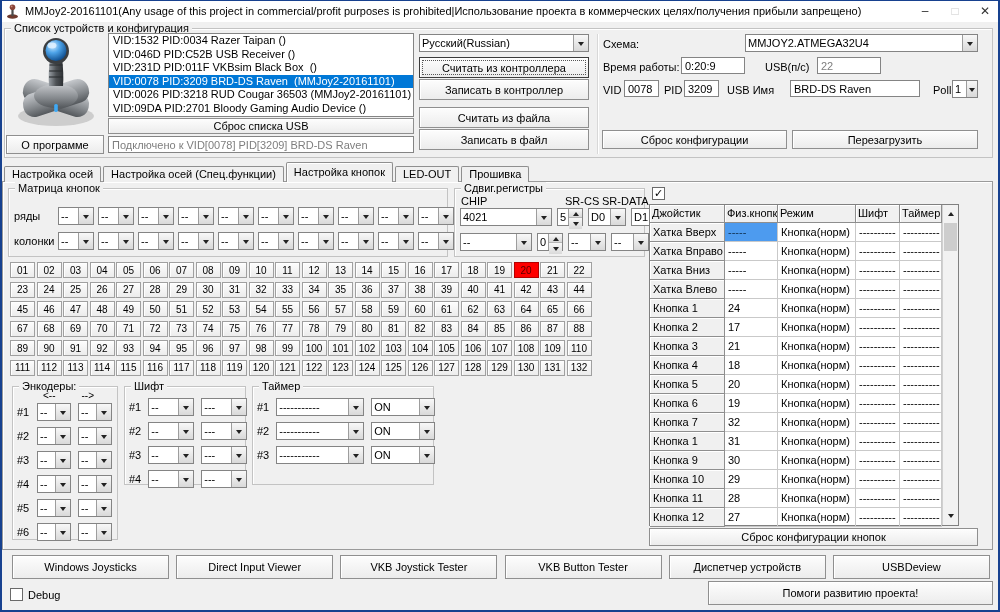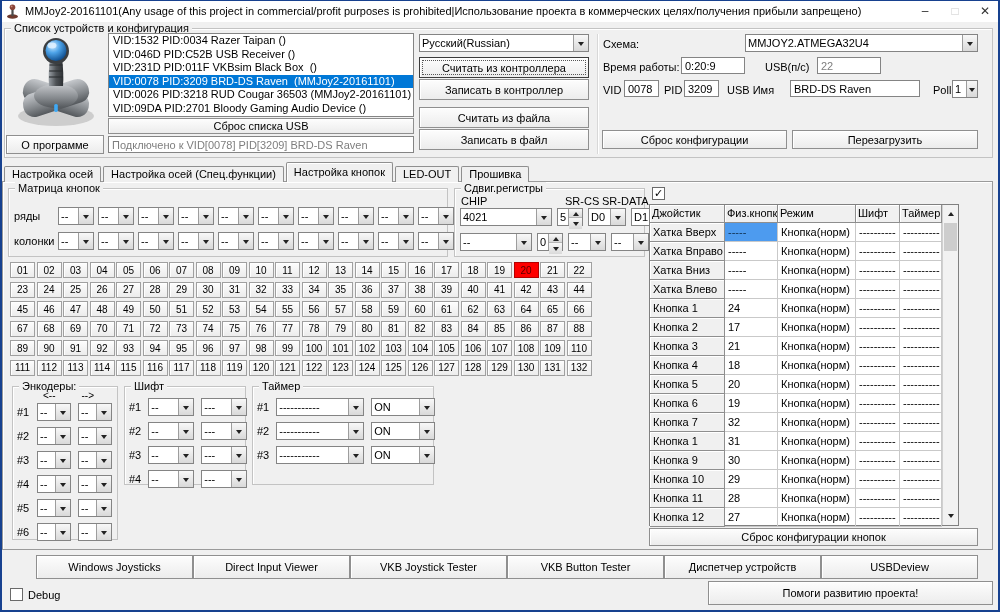--- a/index.html
+++ b/index.html
@@ -50,21 +50,21 @@
   .th{background:#f0f0f0;border-right:1px solid #8e8e8e;border-bottom:1px solid #8e8e8e;box-shadow:inset 1px 1px 0 #fff;padding:0 2px;line-height:17px;overflow:hidden;white-space:nowrap}
   .tr{display:flex;height:19px}
   .td{border-right:1px solid #c9c9c9;border-bottom:1px solid #c9c9c9;padding:0 3px;line-height:18px;overflow:hidden;white-space:pre}
   .td.rowhdr{background:#f0f0f0;border-right:1px solid #8e8e8e;border-bottom:1px solid #8e8e8e;box-shadow:inset 1px 1px 0 #fff}
   .td.cellsel{background:#4d9bef;color:#10304f}
   .c0{width:75px}.c1{width:53px}.c2{width:78px}.c3{width:44px}.c4{width:42px}
   .sbar{position:absolute;right:0;top:0;width:16px;height:100%;background:#f2f2f2;border-left:1px solid #d0d0d0}
   .sb-btn{height:16px;display:flex;align-items:center;justify-content:center;background:#f2f2f2}
   .sb-btn.bottom{position:absolute;bottom:0;left:0;right:0}
   .sb-thumb{position:absolute;left:1px;right:1px;top:18px;height:28px;background:#cdcdcd}
-  .footer-btns{position:absolute;left:0;top:555px;width:978px;height:41px;display:flex;justify-content:flex-end}
+  .footer-btns{position:absolute;left:12px;top:555px;width:978px;height:41px;display:flex;justify-content:space-between}
   .foot-btn{position:static;width:157px;height:24px}
 </style>
 </head>
 <body>
 
 <div class="window">
 
   <div class="titlebar">
     <span style="display:inline-flex">
       <svg width="13" height="15" viewBox="0 0 13 15">

